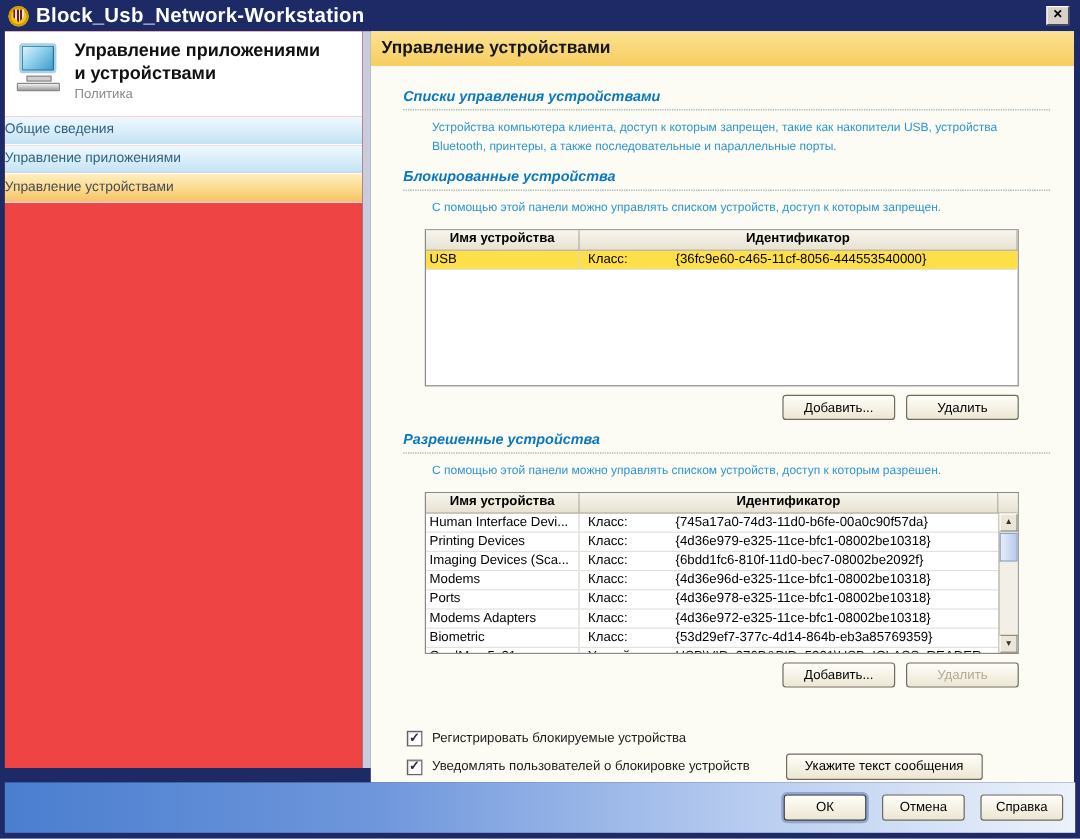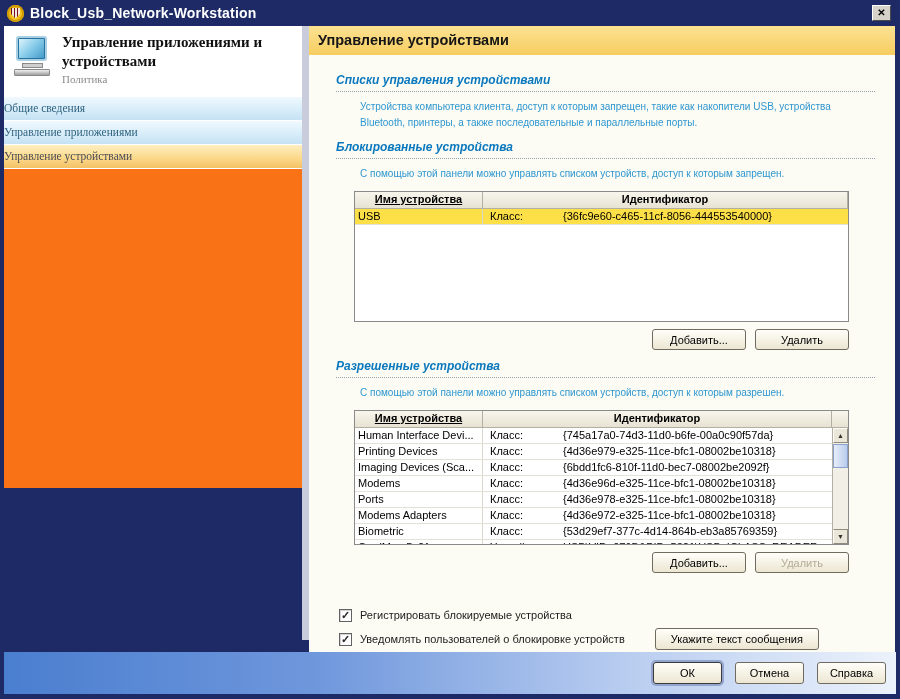--- a/index.html
+++ b/index.html
@@ -7,28 +7,28 @@
   body { font-family:"Liberation Sans", sans-serif; }
 
   .window { position:relative; width:900px; height:699px; background:#1d2a66; overflow:hidden; }
 
   
   .titlebar { position:absolute; top:0; left:0; right:0; height:26px; display:flex; align-items:center; padding:0 7px; gap:6px; }
   .app-icon { width:17px; height:17px; border-radius:50%; background:#f2c21a; position:relative; box-shadow: inset 0 0 0 2px #d09c00; flex:none; }
   .app-icon::after { content:""; position:absolute; left:4px; top:3px; width:9px; height:11px;
       background:repeating-linear-gradient(90deg,#7a1020 0 1.5px,#f0ead8 1.5px 3px);
       clip-path:polygon(0 0,100% 0,100% 60%,50% 100%,0 60%); }
-  .win-title { color:#fff; font-weight:bold; font-size:14px; letter-spacing:.2px; }
+  .win-title { color:#fff; font-weight:bold; font-size:17px; letter-spacing:.2px; }
   .close-btn { position:absolute; right:9px; top:5px; width:19px; height:16px; background:#d6d2ca;
       border-top:1px solid #fff; border-left:1px solid #fff; border-right:1px solid #4a4a4a; border-bottom:1px solid #4a4a4a;
       font-size:10px; line-height:14px; text-align:center; font-weight:bold; color:#000; cursor:pointer; }
 
   
   .gap-strip { position:absolute; left:302px; top:26px; width:7px; height:614px; background:#c9ccdb; }
-  .sidebar { position:absolute; left:4px; top:26px; width:298px; height:462px; background:#f97316; overflow:hidden;font-family:Liberation Serif, serif; }
+  .sidebar { position:absolute; left:4px; top:26px; width:298px; height:614px; background:#ef4444; overflow:hidden; }
   .sb-head { background:#fff; padding:7px 6px 5px 9px; display:flex; gap:9px; min-height:71px; }
   .pc-icon { width:40px; height:40px; position:relative; margin-top:3px; flex:none; }
   .pc-screen { position:absolute; top:0; left:3px; width:31px; height:25px; background:linear-gradient(135deg,#e6f6fc 0%,#8fd0ec 45%,#3c96c8 100%);
       border:2px solid #a8cfe4; border-radius:3px; box-shadow:inset 0 0 0 1px #27729e; }
   .pc-base { position:absolute; bottom:8px; left:9px; width:21px; height:5px; background:#cfcfcf; border:1px solid #8a8a8a; }
   .pc-foot { position:absolute; bottom:0; left:1px; width:36px; height:7px; background:linear-gradient(#f0f0f0,#9f9f9f); border:1px solid #8a8a8a; border-radius:1px; }
   .sb-title { font-size:15px; font-weight:bold; color:#101010; line-height:19px; width:205px; }
   .sb-sub { font-size:11px; color:#8b8b8b; margin-top:2px; }
   .sb-item { height:24px; line-height:23px; padding-left:0; font-size:11.5px; color:#2e627f;
       background:linear-gradient(#f0f9fe 0%,#d8edf9 55%,#c4e2f4 100%); border-bottom:1px solid #fdfdfd; cursor:pointer; }
@@ -41,21 +41,21 @@
   .sec-h { font-size:12px; font-weight:bold; color:#0a78be; margin-top:7px;font-style:italic; }
   .dots { border-bottom:1px dotted #90a0ac; height:5px; margin-bottom:7px; }
   .desc { font-size:10px; color:#2e96d0; line-height:16px; margin-bottom:9px; max-width:566px;margin-left:24px; }
 
   
   .tbl { margin-left:18px; width:495px; background:#fff; border:1px solid #8a8a8a; font-size:11px; position:relative; }
   .tbl-blocked { height:131px; }
   .tbl-allowed { height:135px; }
   .t-head { display:flex; height:17px; background:linear-gradient(#f8f5ec,#e6e1d1); font-weight:bold; color:#000; }
   .th { border-right:1px solid #b3afa2; border-bottom:1px solid #b3afa2; text-align:center; line-height:15px; }
-  .th-name { width:128px;text-decoration:underline; } .th-id { flex:1; } .th-sc { width:16px; border-right:none; }
+  .th-name { width:128px; } .th-id { flex:1; } .th-sc { width:16px; border-right:none; }
   .t-body { overflow:hidden; }
   .tbl-allowed .t-body { position:absolute; top:17px; left:0; right:16px; bottom:0; }
   .t-row { display:flex; height:16px; line-height:15px; border-bottom:1px solid #e4e2d8; cursor:default; }
   .t-row.selected { background:#fde047; }
   .c-name { width:128px; padding-left:3px; border-right:1px solid #d9d7cd; white-space:nowrap; overflow:hidden; }
   .c-id { flex:1; display:flex; white-space:nowrap; overflow:hidden; }
   .id-type { width:80px; padding-left:7px; flex:none; }
   .id-val { flex:1; }
 
   

